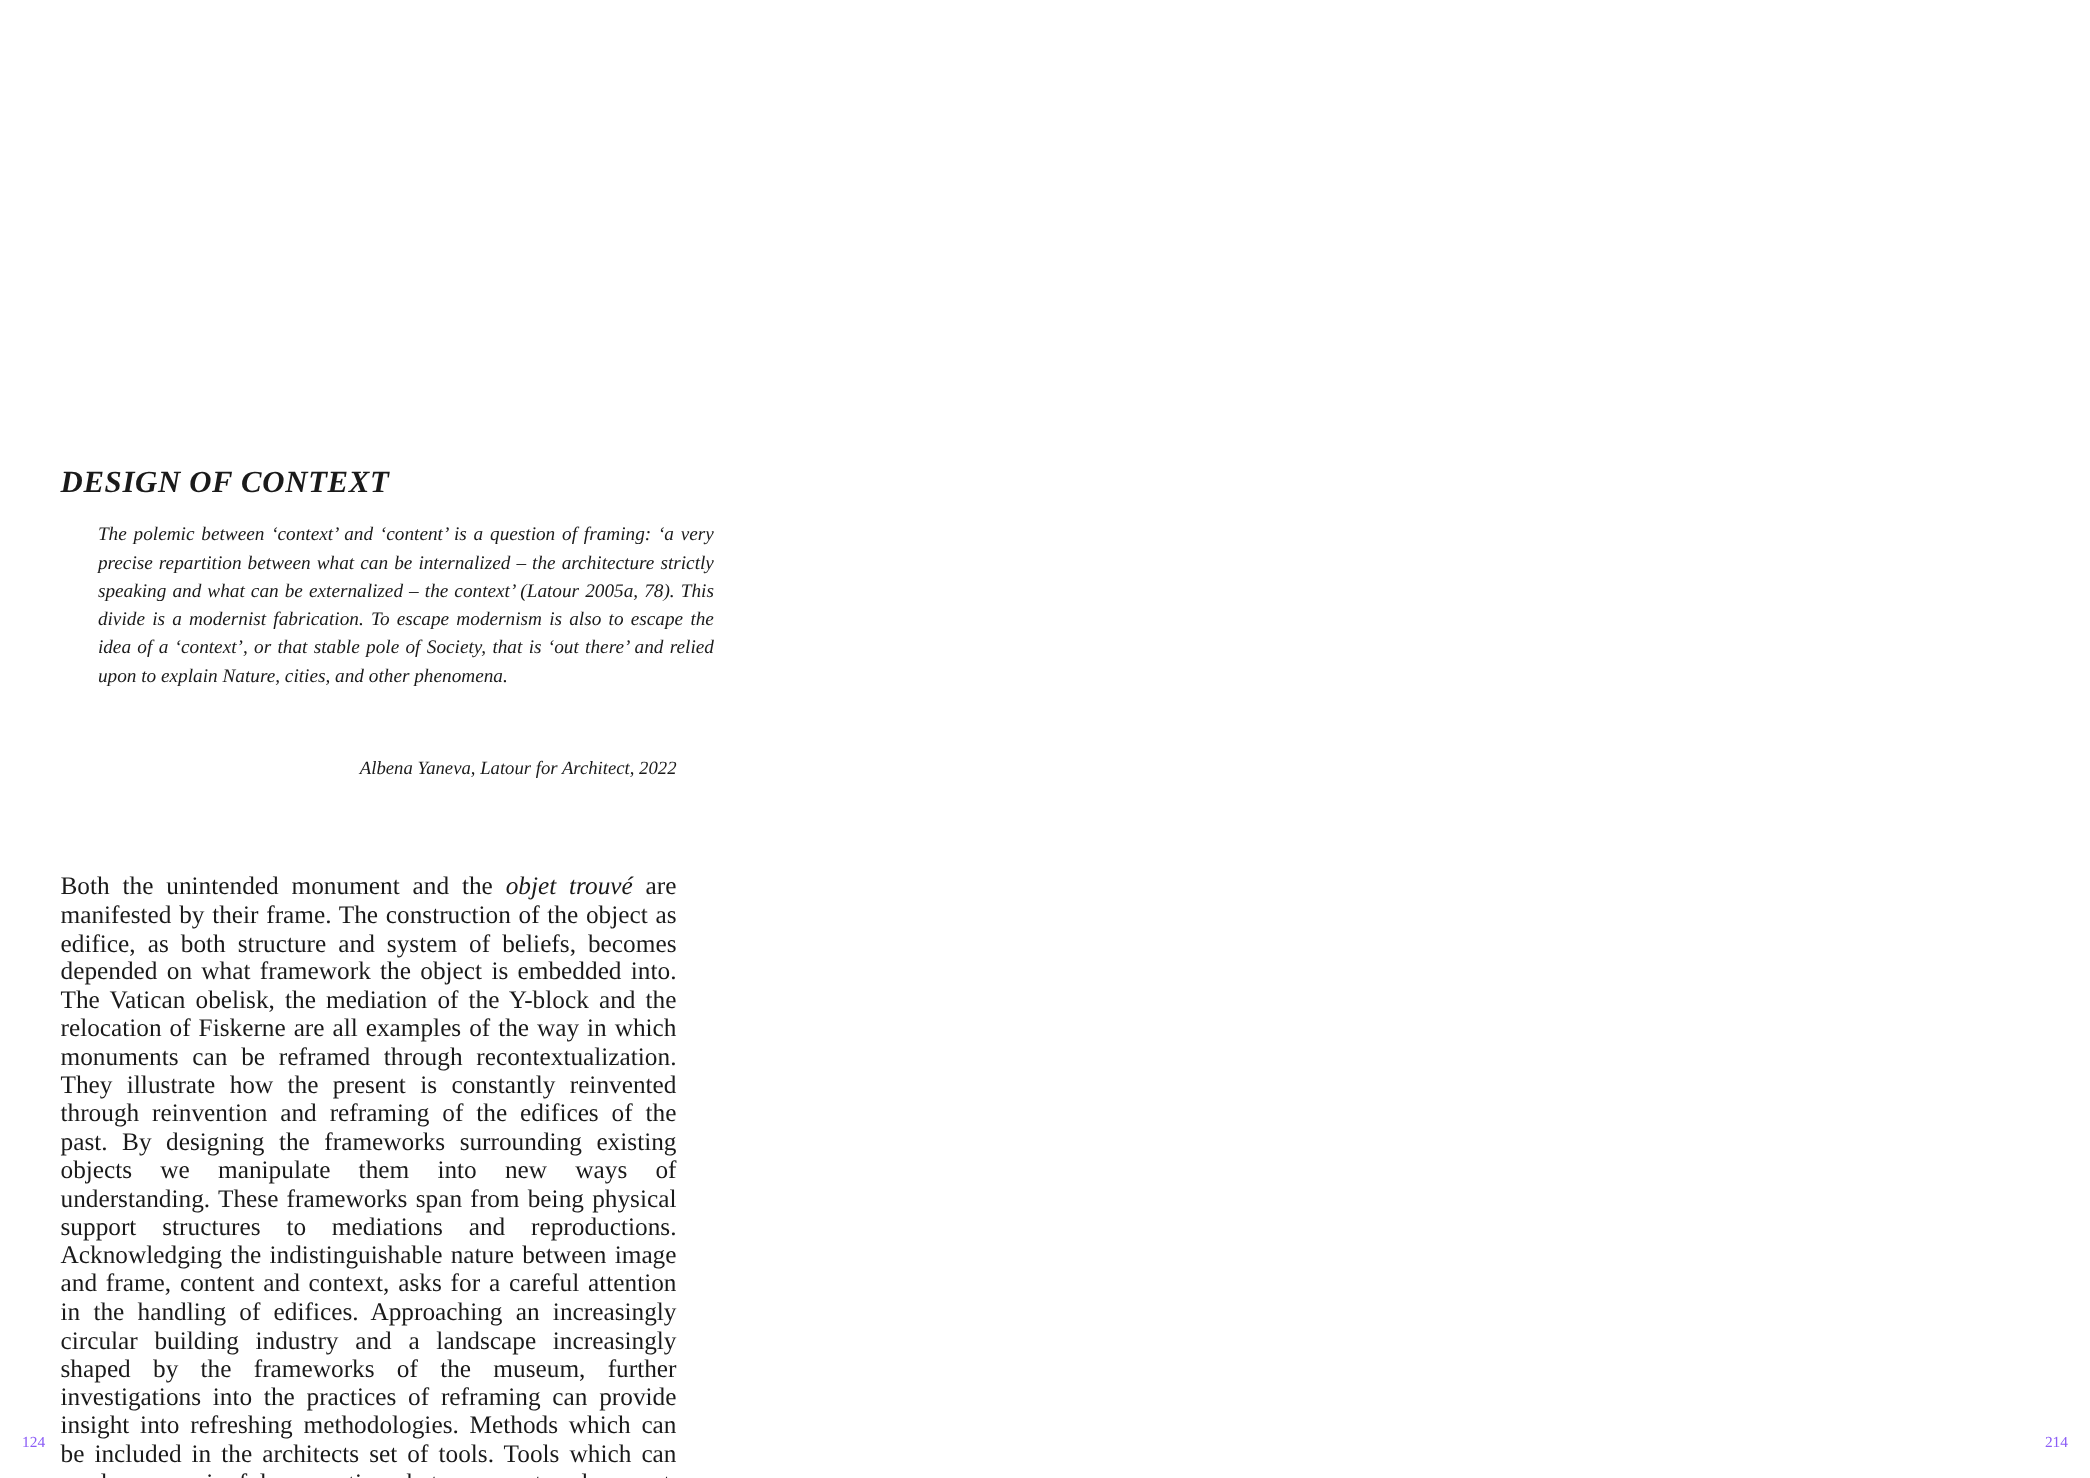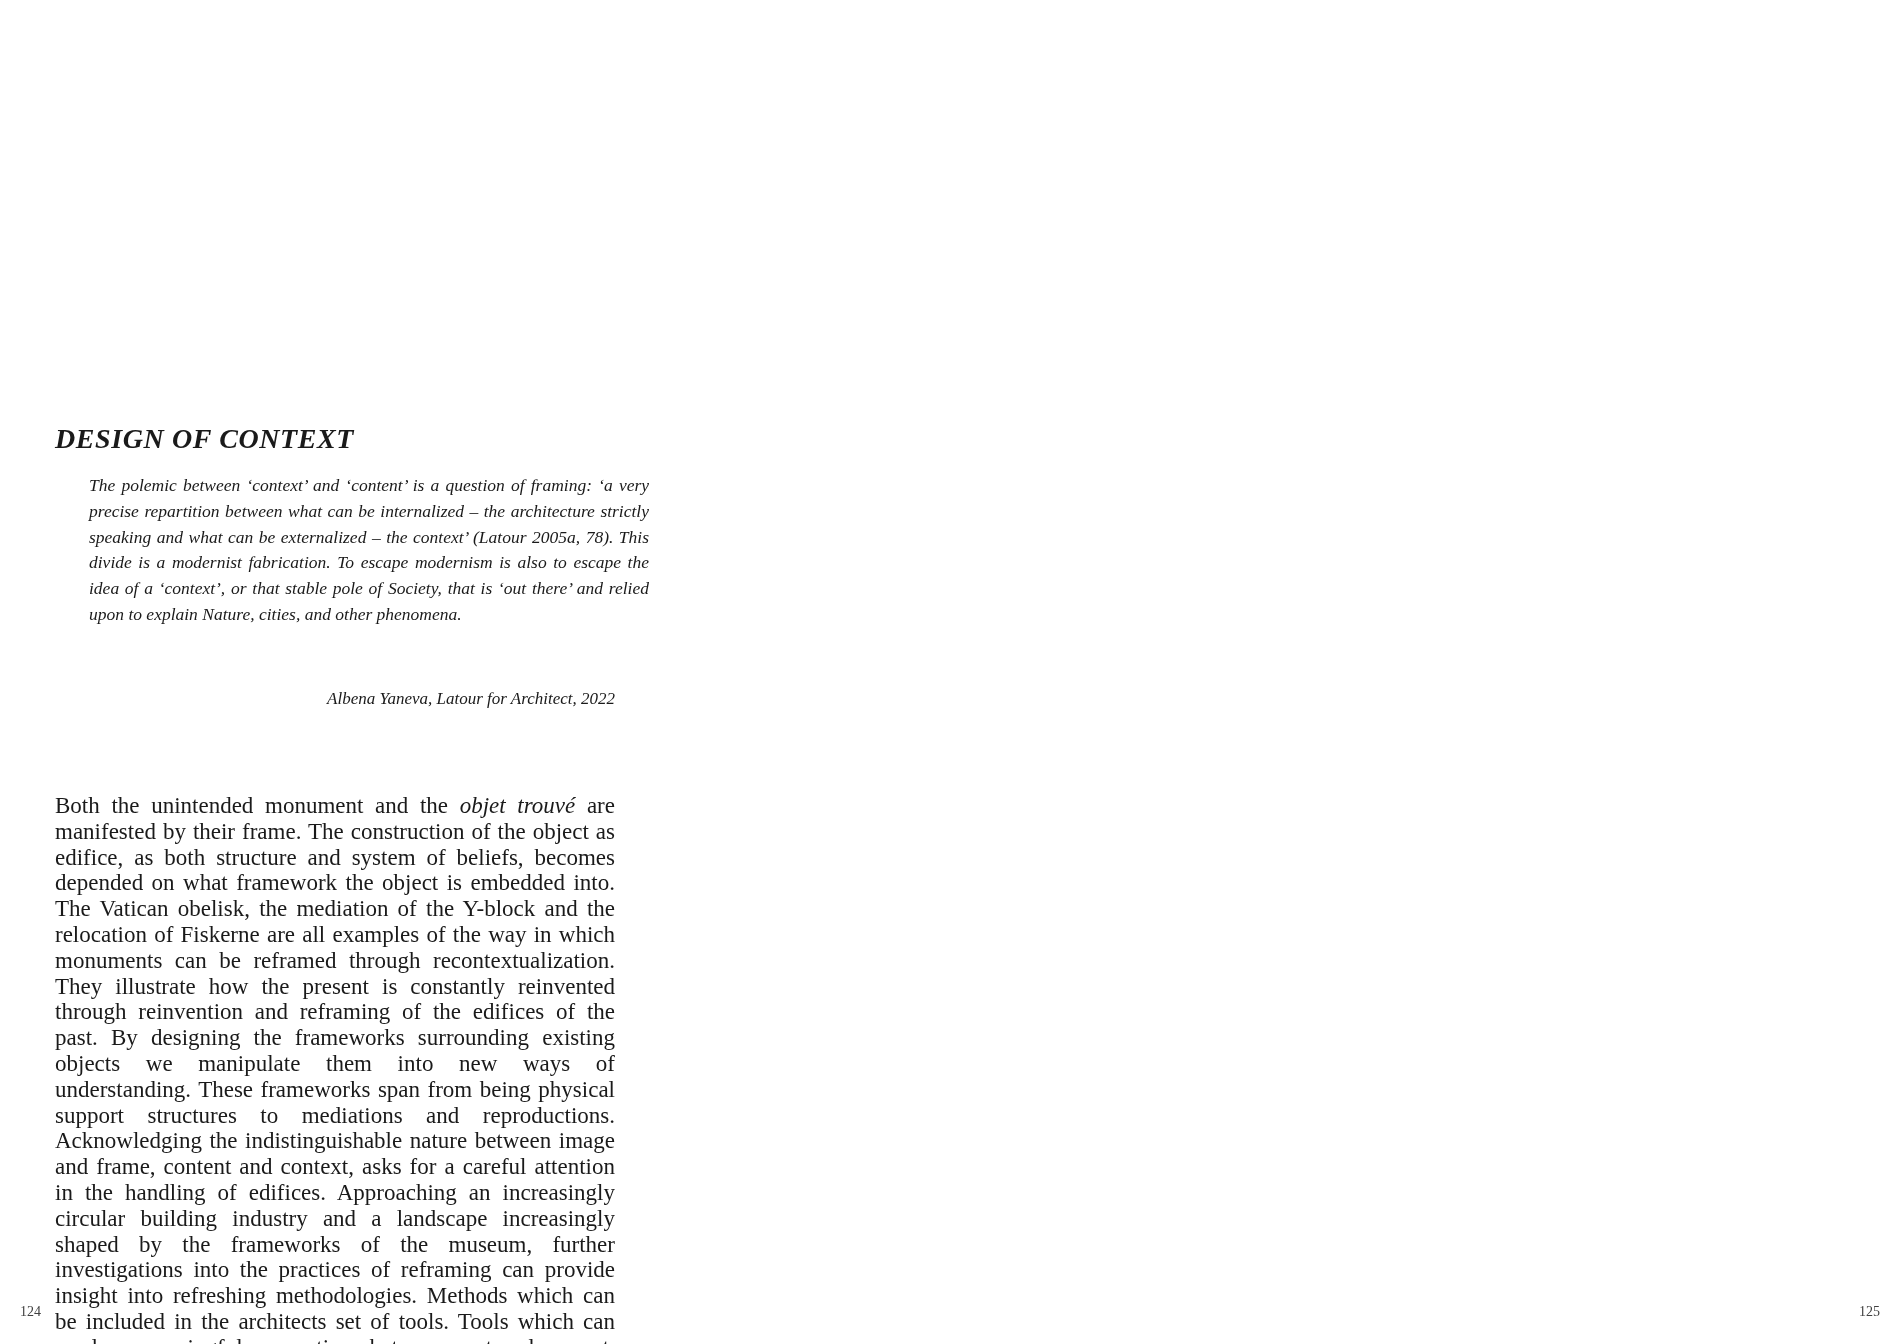--- a/index.html
+++ b/index.html
@@ -84,21 +84,21 @@
   .body-text p {
     margin: 0;
   }
   .body-text em {
     font-style: italic;
   }
   .folio {
     position: absolute;
     bottom: 24px;
     font-size: 14px;
-    color: #404040;
+    color: #8b5cf6;
   }
   .folio-left {
     left: 20px;
   }
   .folio-right {
     right: 20px;
   }
 </style>
 </head>
 <body>
@@ -119,16 +119,16 @@
       <div class="body-text">
         <p><span>Both the unintended monument and the </span><em>objet trouvé</em><span> are manifested by their frame. The construction of the object as edifice, as both structure and system of beliefs, becomes depended on what framework the object is embedded into. The Vatican obelisk, the mediation of the Y-block and the relocation of Fiskerne are all examples of the way in which monuments can be reframed through recontextualization. They illustrate how the present is constantly reinvented through reinvention and reframing of the edifices of the past. By designing the frameworks surrounding existing objects we manipulate them into new ways of understanding. These frameworks span from being physical support structures to mediations and reproductions. Acknowledging the indistinguishable nature between image and frame, content and context, asks for a careful attention in the handling of edifices. Approaching an increasingly circular building industry and a landscape increasingly shaped by the frameworks of the museum, further investigations into the practices of reframing can provide insight into refreshing methodologies. Methods which can be included in the architects set of tools. Tools which can produce meaningful connections between past and present, or, if ignored as they often are, produce unwanted connections between meanings, memories and objects.</span></p>
       </div>
 
     </div>
 
     <div class="folio folio-left">124</div>
   </div>
 
   <div class="page page-right">
-    <div class="folio folio-right">125</div>
+    <div class="folio folio-right">214</div>
   </div>
 
 </div>
 
 </body></html>

